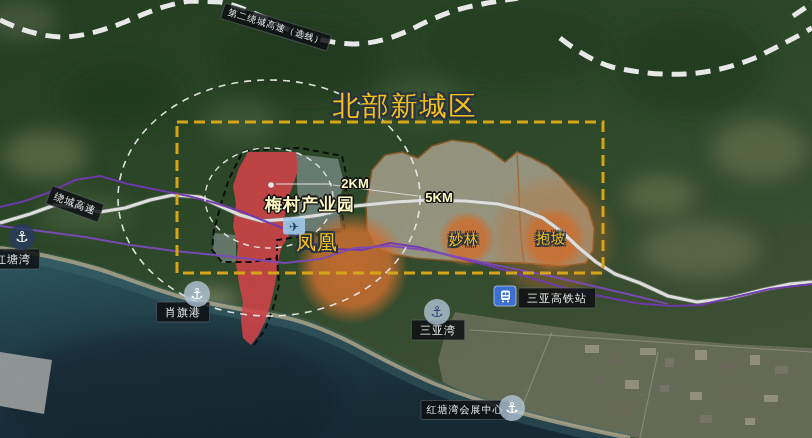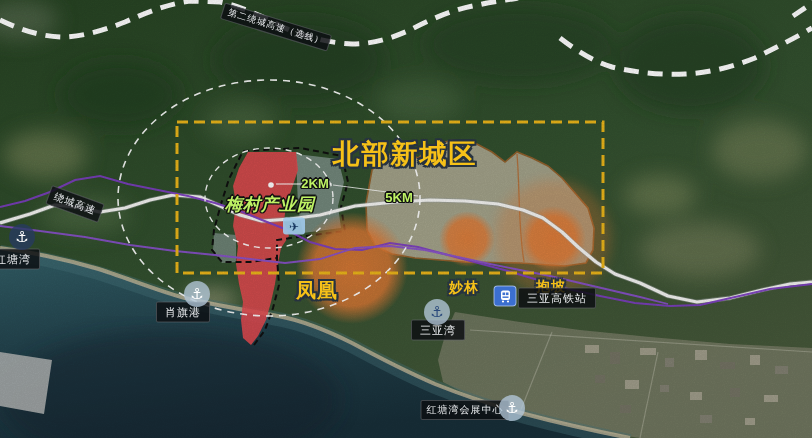--- a/index.html
+++ b/index.html
@@ -1,29 +1,29 @@
 <!DOCTYPE html>
 <html><head>
 <meta charset="utf-8">
 <style>
   html,body{margin:0;padding:0;background:#000;}
   #stage{position:relative;width:812px;height:438px;overflow:hidden;
          font-family:"Liberation Sans","DejaVu Sans",sans-serif;background:#2d4a2c;}
   #terrain{position:absolute;left:0;top:0;}
   .abs{position:absolute;transform:translate(-50%,-50%);white-space:nowrap;}
   
-  .ylw{color:#f6c118;font-weight:bold;
+  .ylw{color:#f6c118;font-weight:normal;
        text-shadow:-2px -2px 0 #273340,2px -2px 0 #273340,-2px 2px 0 #273340,2px 2px 0 #273340,
-                   0 -2px 0 #273340,0 2px 0 #273340,-2px 0 0 #273340,2px 0 0 #273340;margin-top:48px;}
+                   0 -2px 0 #273340,0 2px 0 #273340,-2px 0 0 #273340,2px 0 0 #273340;}
   .title{font-size:27px;letter-spacing:2px;}
   .zone{font-size:14px;letter-spacing:1px;}
   .zone-big{font-size:20px;text-align:center;}
-  .wht{color:#bef264;font-weight:bold;
+  .wht{color:#fef9c3;font-weight:bold;
        text-shadow:-1px -1px 0 #111,1px -1px 0 #111,-1px 1px 0 #111,1px 1px 0 #111,
-                   0 -1.5px 0 #111,0 1.5px 0 #111,-1.5px 0 0 #111,1.5px 0 0 #111;}
+                   0 -1.5px 0 #111,0 1.5px 0 #111,-1.5px 0 0 #111,1.5px 0 0 #111;margin-left:40px;}
   .park{font-size:17px;letter-spacing:1px;}
   .km{font-size:13px;}
   
   .tag{background:rgba(12,14,18,.84);border:1px solid rgba(200,205,212,.28);
        color:#e9ebee;font-size:11px;padding:2px 8px;border-radius:2px;letter-spacing:1px;
        transform:translate(-50%,-50%) rotate(var(--r,0deg));}
   .tag.small{font-size:10px;padding:2px 5px;}
   .tag.tiny{font-size:9px;padding:1px 5px;}
   
   .picon{display:flex;align-items:center;justify-content:center;border-radius:50%;}
@@ -191,21 +191,21 @@
       <circle cx="271" cy="185" r="2.8" fill="#ffffff"></circle>
     </g>
 
     <rect x="177" y="122" width="426" height="151" fill="none" stroke="#ecb61a" stroke-width="3" stroke-dasharray="11 6"></rect>
 
     <rect x="0" y="0" width="812" height="438" fill="#888" opacity="0.10" filter="url(#grain)"></rect>
   </svg>
 
   <div class="abs ylw title" style="left:405px;top:106px;">北部新城区</div>
 
-  <div class="abs wht park" style="left:270px;top:204px;font-style:italic;">梅村产业园</div>
+  <div class="abs wht park" style="left:270px;top:204px;">梅村产业园</div>
 
   <div class="abs wht km" style="left:315px;top:183px;">2KM</div>
   <div class="abs wht km" style="left:381px;top:197px;padding-left:36px;">5KM</div>
 
   <div class="abs ylw zone zone-big" style="left:317px;top:242px;">凤凰</div>
   <div class="abs ylw zone" style="left:464px;top:240px;">妙林</div>
   <div class="abs ylw zone" style="left:551px;top:239px;">抱坡</div>
 
   <div class="abs tag tiny" style="left:276px;top:27px;--r:17deg;">第二绕城高速（选线）</div>
   <div class="abs tag small" style="left:75px;top:204px;--r:20deg;">绕城高速</div>

